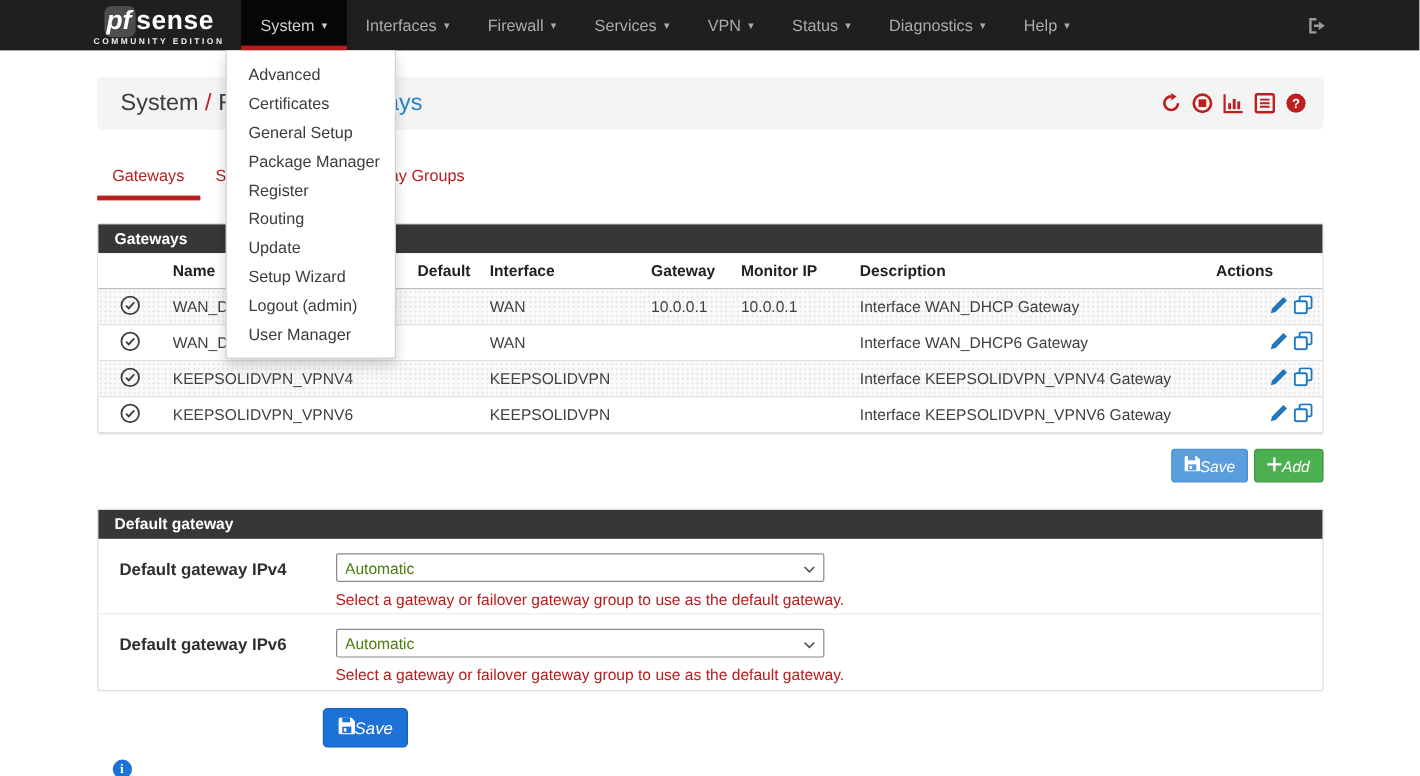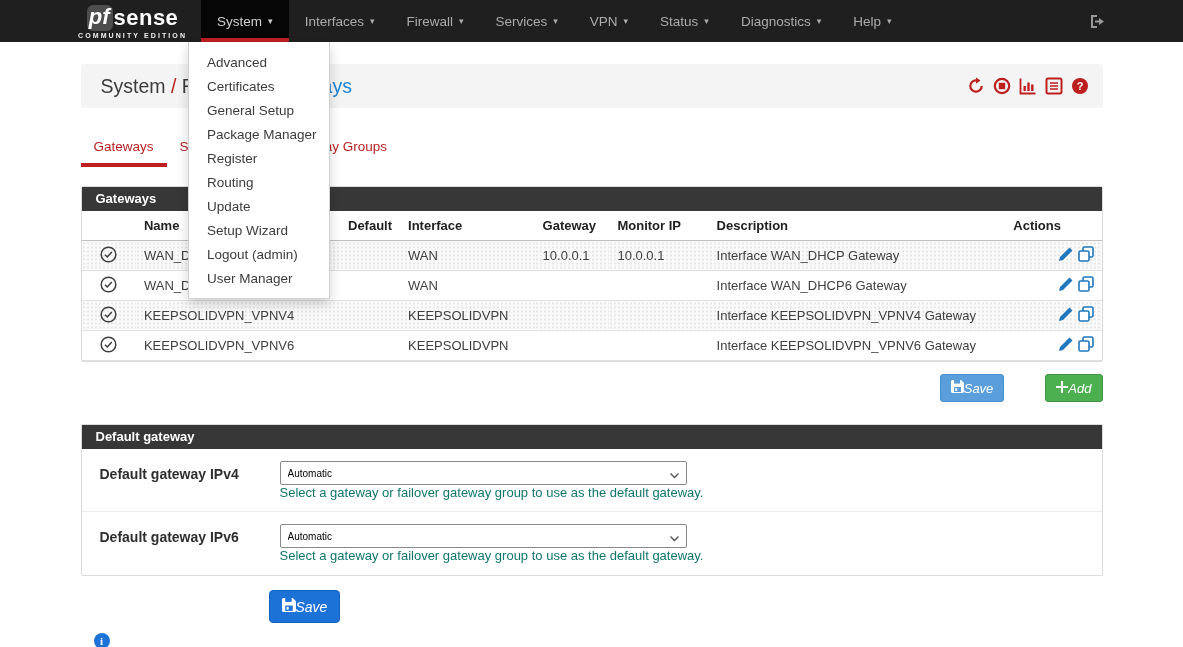--- a/index.html
+++ b/index.html
@@ -2,21 +2,21 @@
 <html><head>
 <meta charset="utf-8">
 <style>
   * { margin:0; padding:0; box-sizing:border-box; }
   html,body { width:1183px; height:647px; overflow:hidden; }
   body { background:#fff; font-family:"Liberation Sans", sans-serif; position:relative; }
 
   
   .navbar { height:42px; background:#1f1f1f; display:flex; align-items:stretch; position:relative; z-index:5; }
   .brand { margin-left:78px; display:flex; flex-direction:column; justify-content:center; align-items:center; padding-top:2px; }
-  .brand-line { display:flex; align-items:center; }
+  .brand-line { display:flex; align-items:flex-start; }
   .brand-pf { background:#4d4d4d; color:#fff; font-weight:bold; font-style:italic; font-size:22px; border-radius:6px; padding:0 4px 2px 2px; line-height:24px; }
   .brand-sense { color:#fff; font-weight:bold; font-size:22px; letter-spacing:.5px; line-height:24px; }
   .brand-sub { color:#efefef; font-size:7px; font-weight:bold; letter-spacing:2.1px; margin-top:1px; }
   .nav-items { display:flex; margin-left:14px; list-style:none; }
   .nav-item { color:#ababab; font-size:13.5px; padding:0 16px; display:flex; align-items:center; cursor:pointer; position:relative; }
   .nav-item.active { background:#060606; color:#cfcfcf; }
   .nav-item.active::after { content:""; position:absolute; left:0; right:0; bottom:0; height:4px; background:#bd1e1e; }
   .caret { font-size:9px; margin-left:6px; color:inherit; }
   .nav-right { margin-left:auto; margin-right:76px; display:flex; align-items:center; }
   .signout { cursor:pointer; display:flex; align-items:center; }
@@ -56,36 +56,36 @@
       background-image:radial-gradient(#e7e7e7 .8px, transparent .9px); background-size:4px 4px; }
   .cell-check { text-align:center; }
   th.col-actions, td.col-actions { text-align:right; padding-right:16px; }
   .action-icons { display:inline-flex; gap:5px; align-items:center; }
   .aicon { cursor:pointer; display:inline-flex; }
 
   
   .btn { display:inline-flex; align-items:flex-end; border-radius:3px; color:#fff;
          font-size:13px; padding:5px 10px; cursor:pointer; border:1px solid transparent;font-style:italic; }
   .btn-info { background:#5a9edb; border-color:#4b90ce; }
-  .btn-success { background:#4caf50; border-color:#419544;margin-left:36px; }
+  .btn-success { background:#4caf50; border-color:#419544; }
   .btn-primary { background:#1d72d8; border-color:#1663bd; border-radius:4px; font-size:14px; padding:7px 12px; }
   .table-actions { display:flex; justify-content:flex-end; gap:5px; margin-top:12px; }
 
   
   .panel2 { margin-top:22px; }
   .form-row { display:flex; padding:12px 0 0 18px; min-height:63px; border-bottom:1px solid #ececec; }
   .form-row:last-child { border-bottom:none; }
   .form-label { width:162px; font-weight:bold; font-size:14px; color:#2e2e2e; padding-top:5px; }
   .form-field { margin-left:18px; }
   .select-wrap { position:relative; width:407px; }
-  select.gw-select { width:100%; height:24px; font-size:10px; color:#000000; padding:1px 24px 1px 7px;
+  select.gw-select { width:100%; height:24px; font-size:13px; color:#4d7c0f; padding:1px 24px 1px 7px;
         border:1px solid #8a8a8a; border-radius:2px; background:#fff; appearance:none; -webkit-appearance:none;
         font-family:"Liberation Sans", sans-serif; }
   .select-chevron { position:absolute; right:7px; top:6px; pointer-events:none; }
-  .form-help { font-size:13px; color:#0f766e; }
+  .form-help { font-size:13px; color:#b91c1c; margin-top:7px; }
 
   .bottom-save { margin-top:14px; margin-left:188px; }
   .info-dot { margin-top:10px; margin-left:13px; width:16px; height:16px; background:#1d72d8; color:#fff;
               border-radius:50%; font-size:11px; font-weight:bold; font-family:"Liberation Serif", serif;
               display:flex; align-items:center; justify-content:center; }
 </style>
 </head>
 <body>
 
 <div class="navbar">

